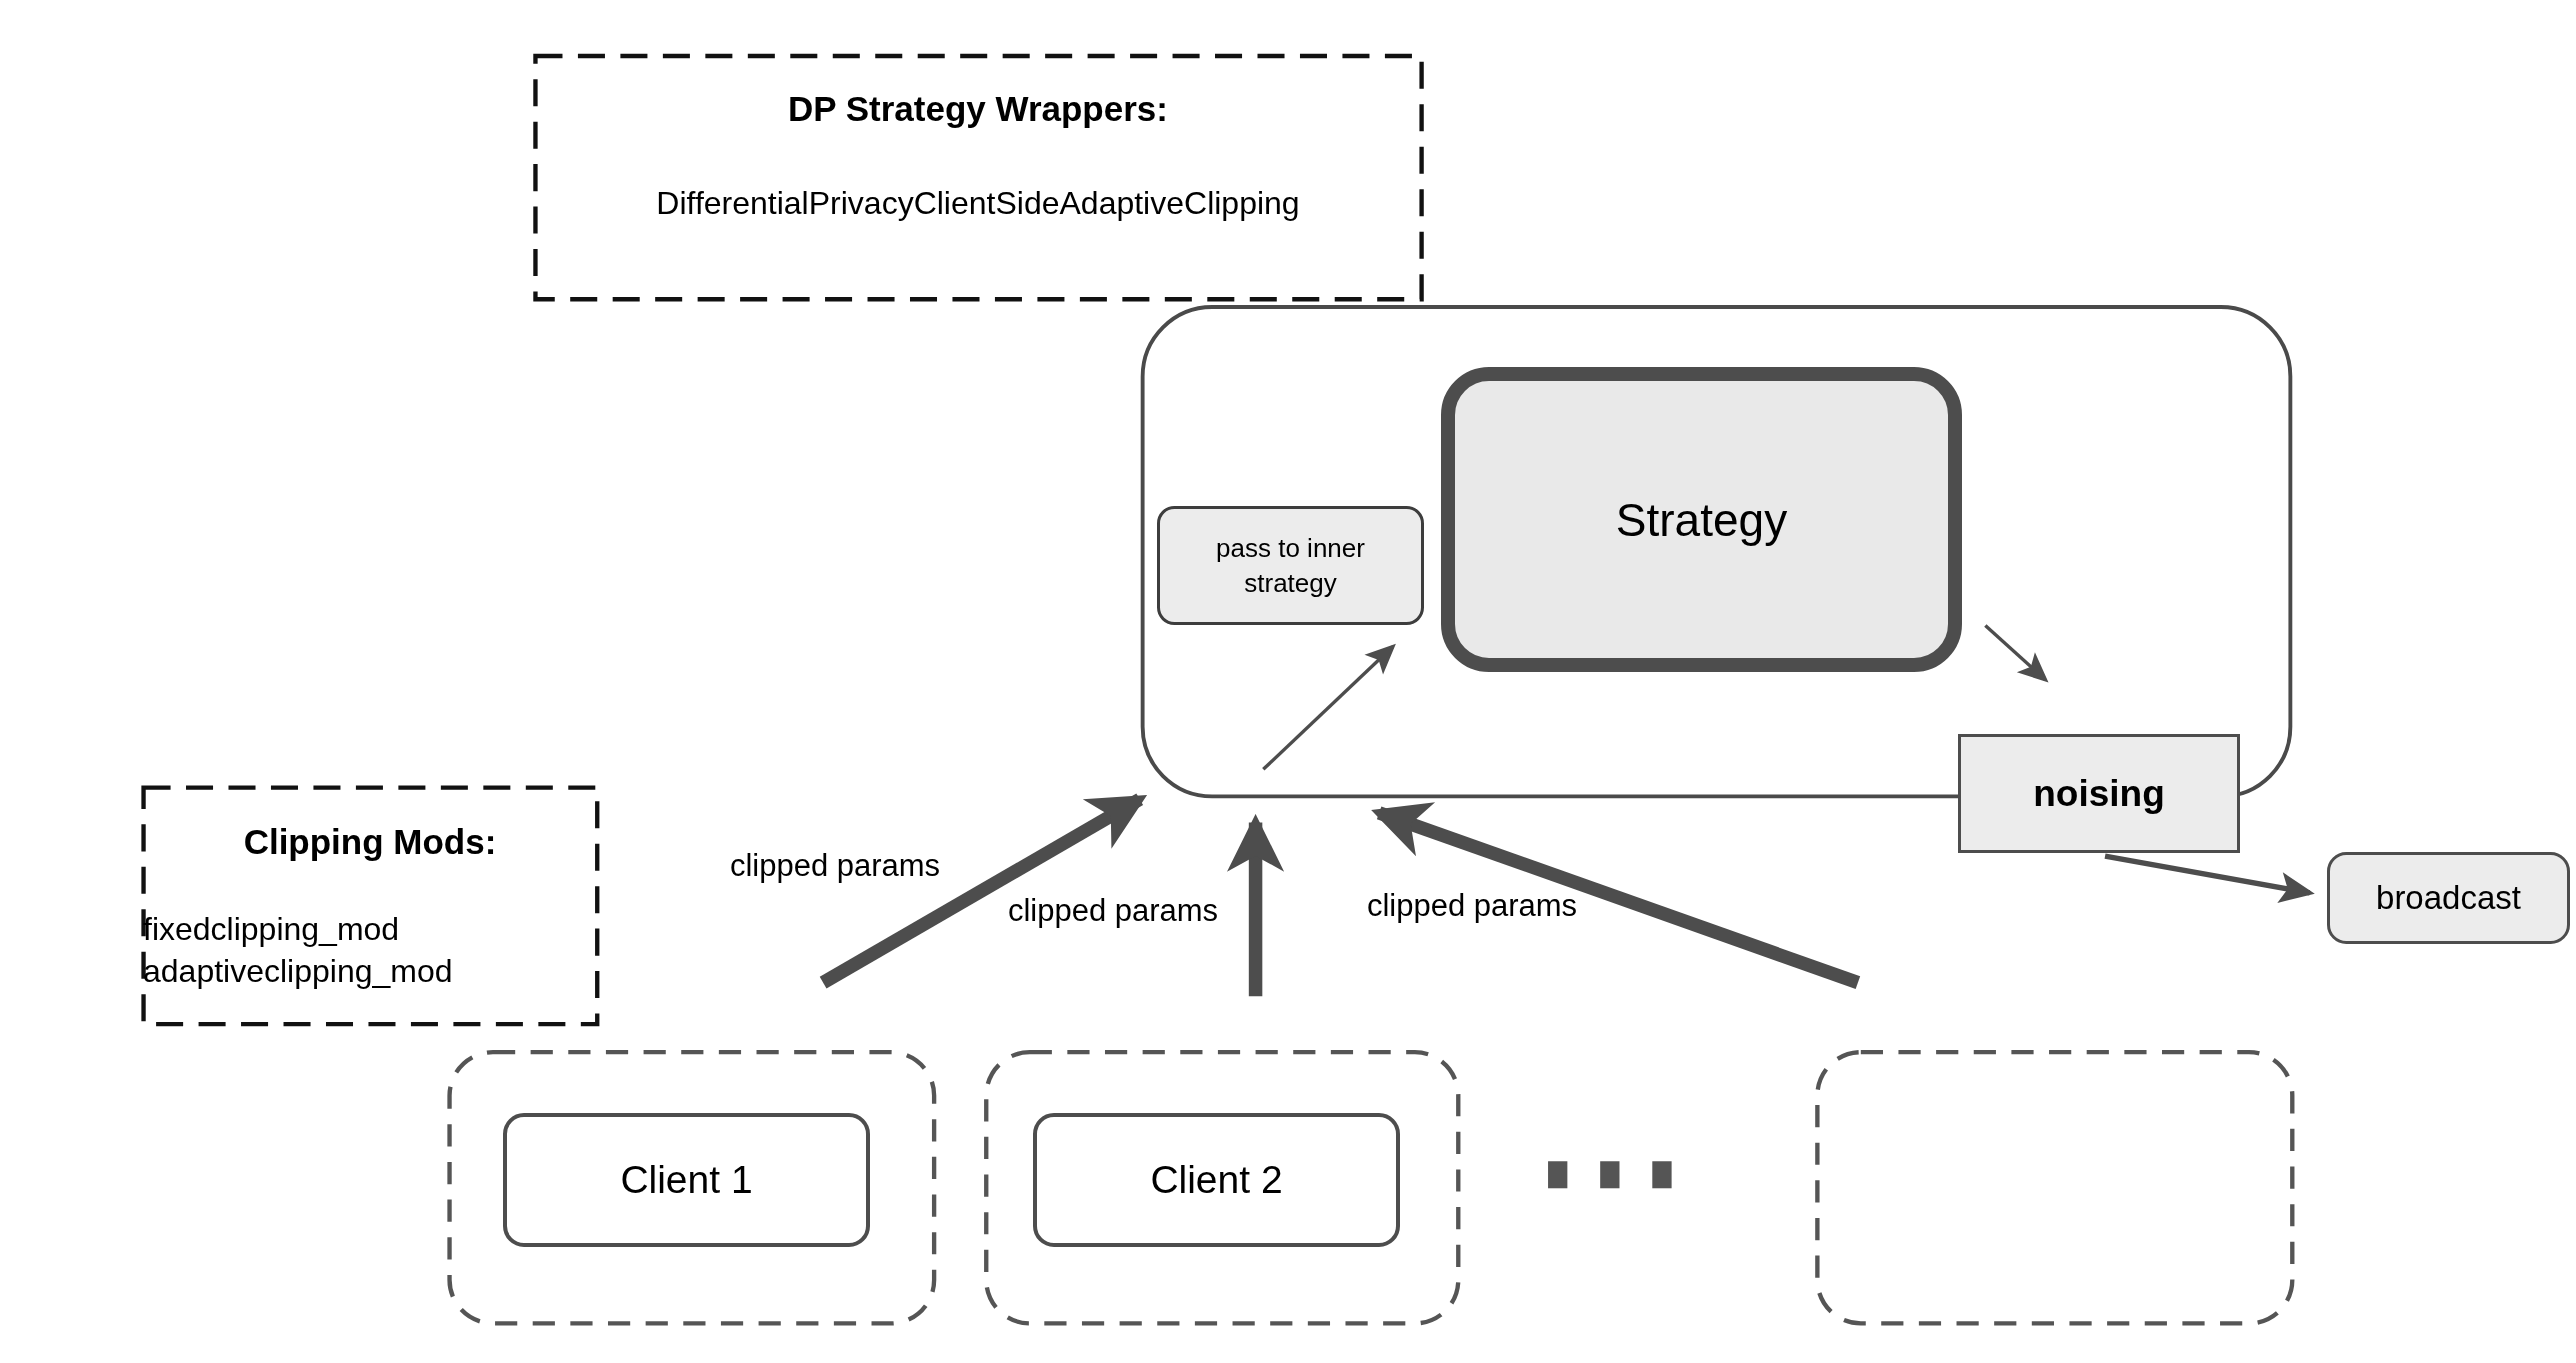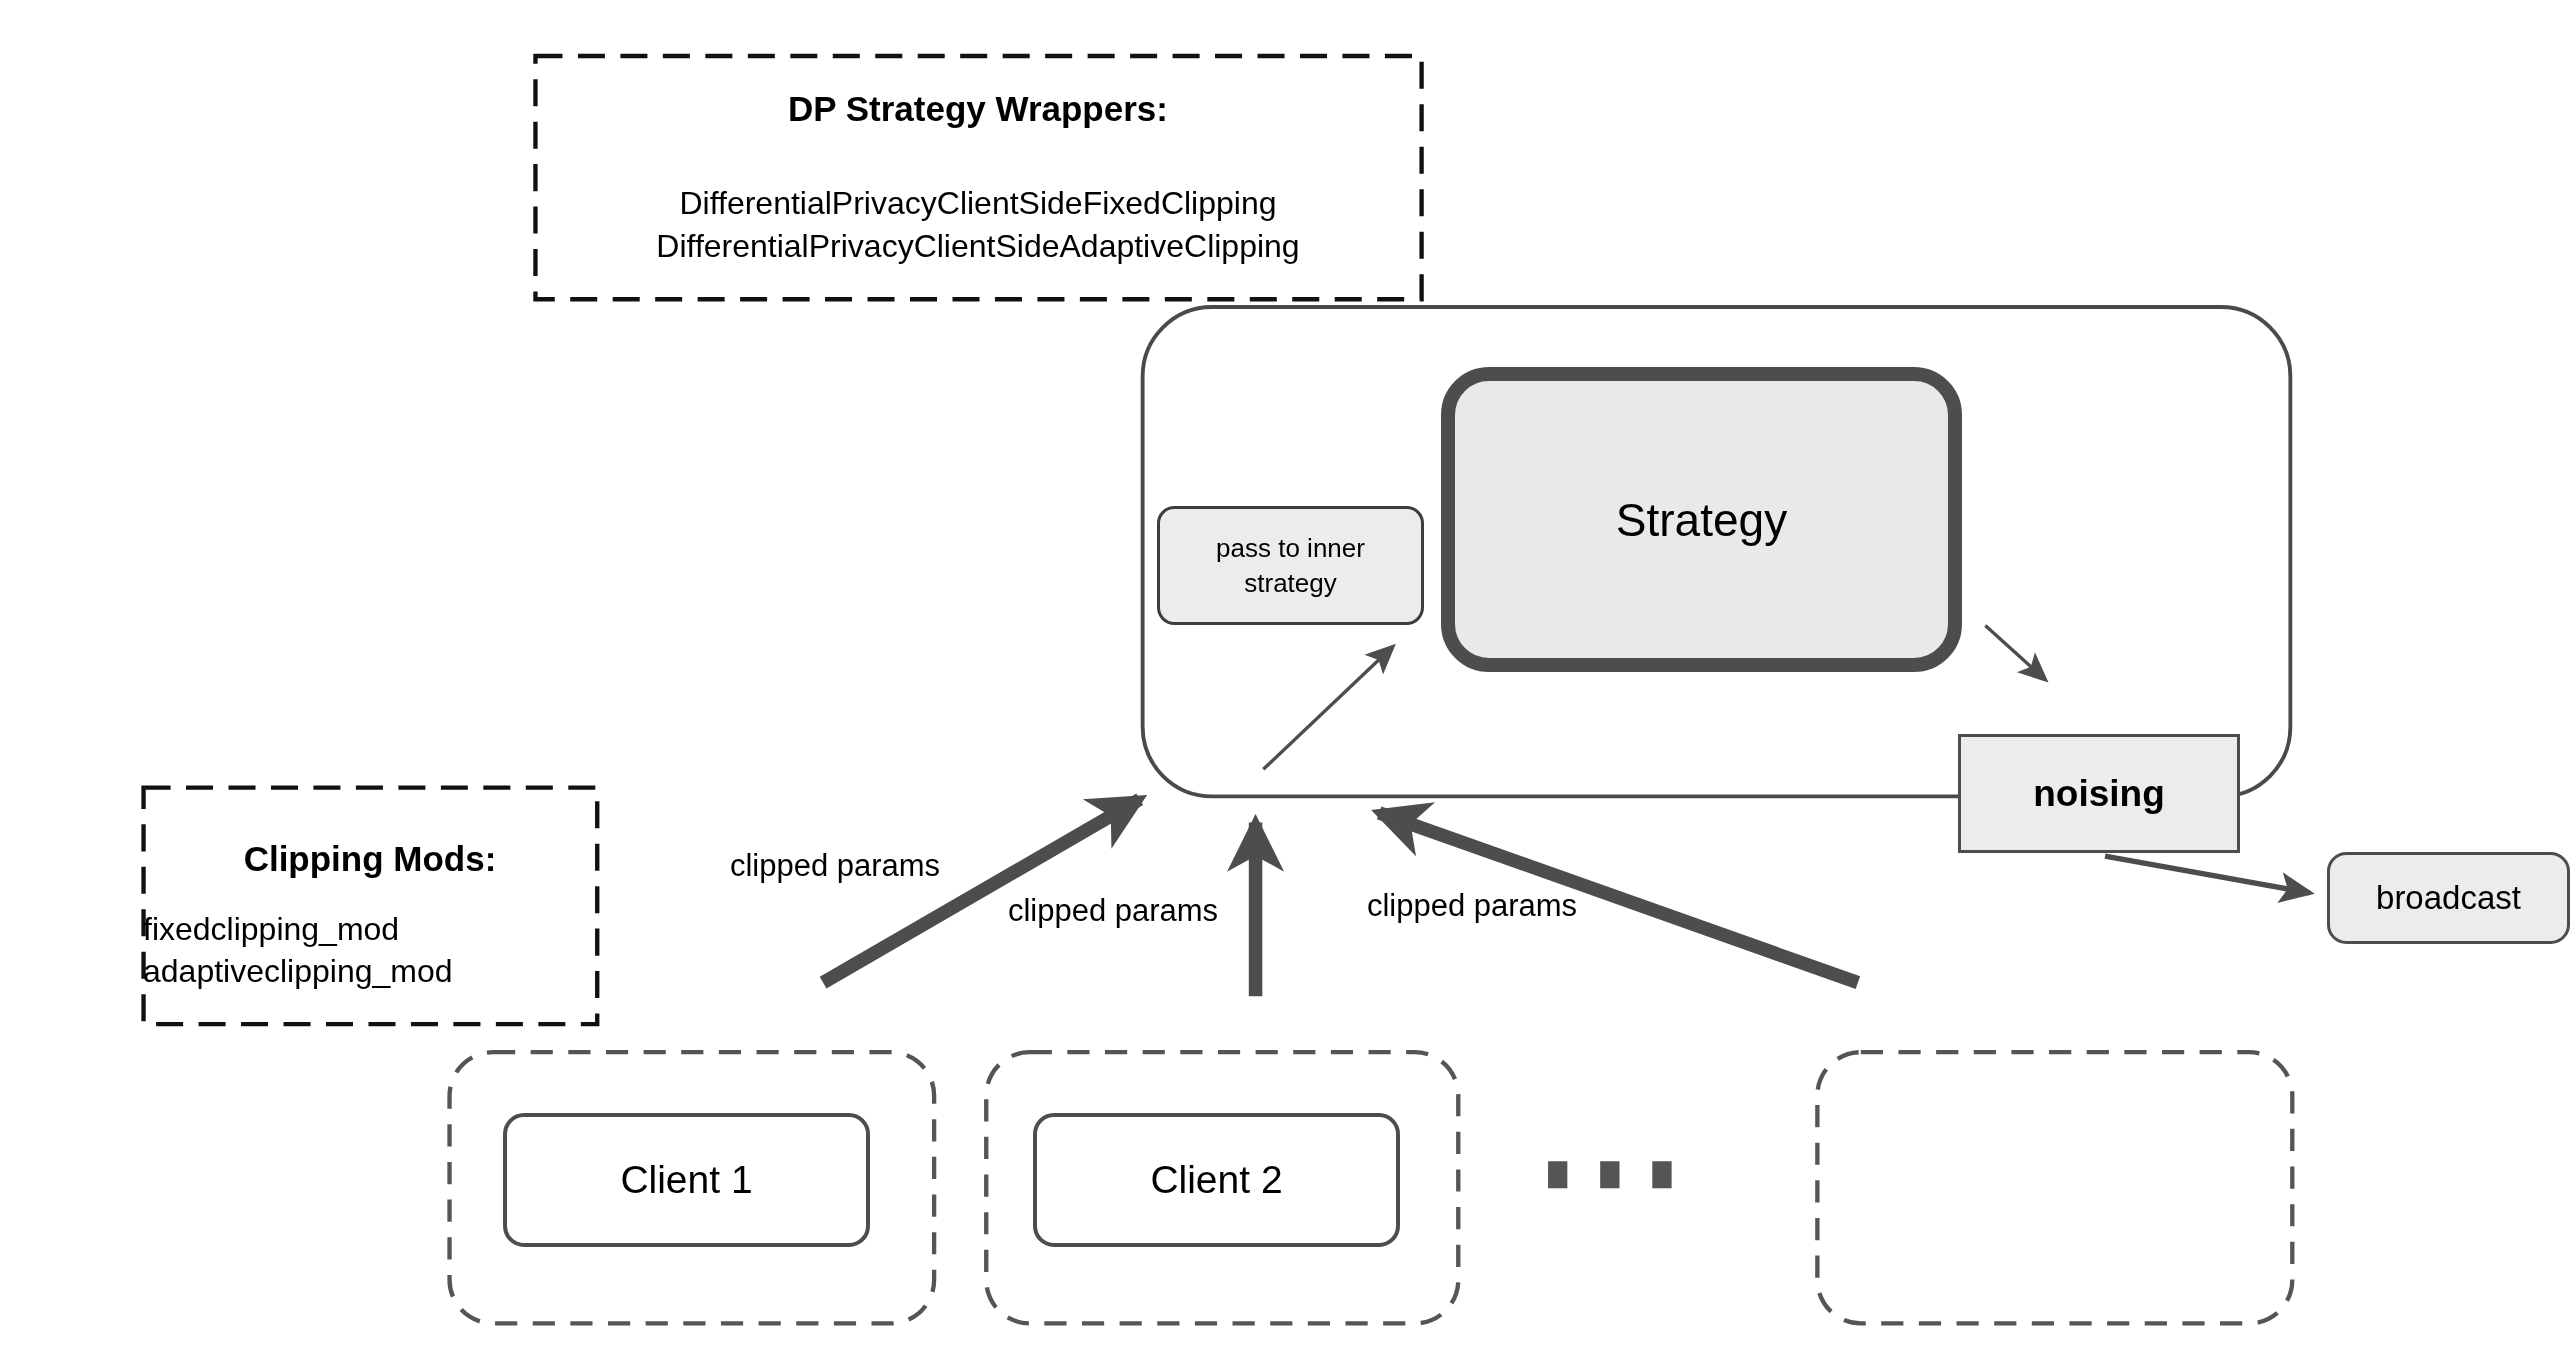--- a/index.html
+++ b/index.html
@@ -19,21 +19,21 @@
     width: 2576px; height: 1363px;
   }
   .abs { position: absolute; box-sizing: border-box; }
   .center-flex {
     display: flex; align-items: center; justify-content: center;
     text-align: center;
   }
   
   .dp-title     { left: 496px; top: 89px;  width: 886px; font-size: 35px; font-weight: bold; text-align: center; }
   .dp-items     { left: 496px; top: 182px; width: 886px; font-size: 32px; line-height: 43px; text-align: center; }
-  .clip-title   { left: 104px; top: 839px; width: 454px; font-size: 35px; font-weight: bold; text-align: center; }
+  .clip-title   { left: 104px; top: 822px; width: 454px; font-size: 35px; font-weight: bold; text-align: center; }
   .clip-items   { left: 104px; top: 908px; width: 454px; font-size: 32px; line-height: 42px; text-align: left; }
   
   .strategy-box {
     left: 1402px; top: 367px; width: 521px; height: 305px;
     border: 14.5px solid #4d4d4d; border-radius: 48px;
     background: #e9e9e9; font-size: 46px;
   }
   .pass-box {
     left: 1118px; top: 506px; width: 267px; height: 119px;
     border: 3.9px solid #3d3d3d; border-radius: 17.4px;
@@ -106,21 +106,20 @@
 
     <line x1="1268" y1="797" x2="1402" y2="670" stroke="#4d4d4d" stroke-width="3.5" marker-end="url(#headThin)"></line>
 
     <line x1="2016" y1="648" x2="2078" y2="704" stroke="#4d4d4d" stroke-width="3.5" marker-end="url(#headThin)"></line>
 
     <line x1="2140" y1="887" x2="2352" y2="925" stroke="#4d4d4d" stroke-width="5.5" marker-end="url(#headMid)"></line>
   </svg>
 
   <div class="abs dp-title">DP Strategy Wrappers:</div>
   <div class="abs dp-items">
-    <div>DifferentialPrivacyClientSideFixedClipping</div>
     <div>DifferentialPrivacyClientSideAdaptiveClipping</div>
   </div>
 
   <div class="abs clip-title">Clipping Mods:</div>
   <div class="abs clip-items">
     <div>fixedclipping_mod</div>
     <div>adaptiveclipping_mod</div>
   </div>
 
   <div class="abs center-flex strategy-box">

